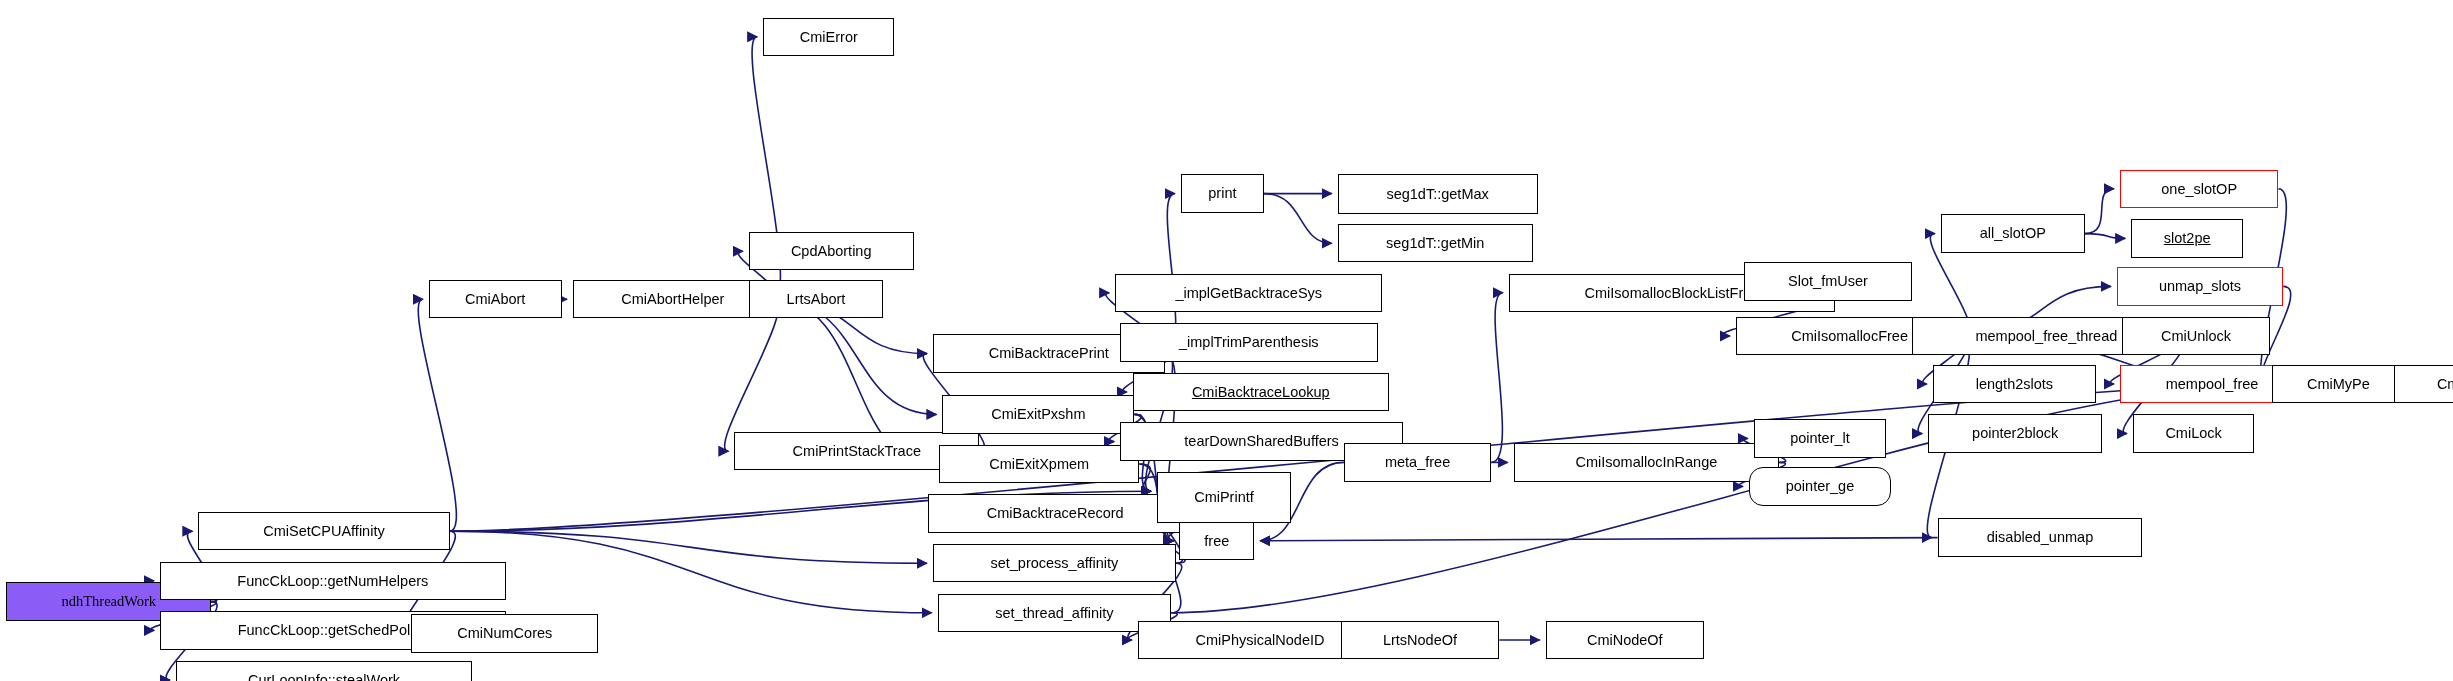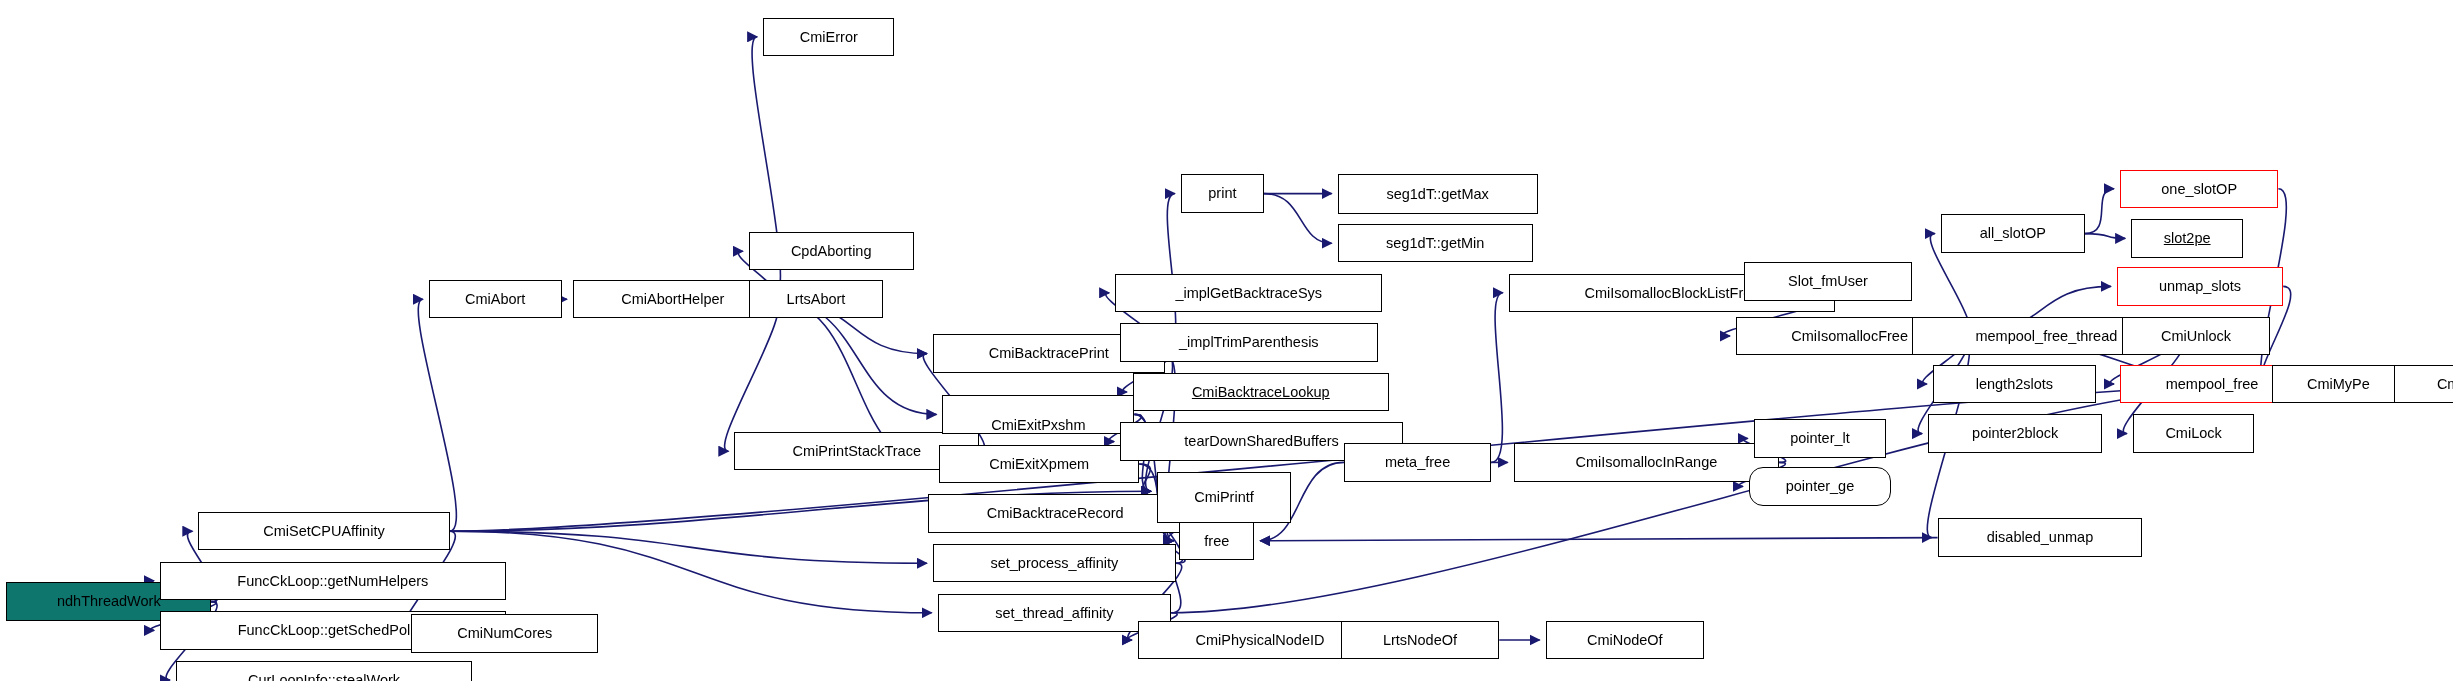--- a/index.html
+++ b/index.html
@@ -38,22 +38,23 @@
     align-items: center;
     justify-content: center;
     white-space: nowrap;
     letter-spacing: 0px;
     z-index: 5;
   }
   .node.red {
     border-color: #ff0000;
   }
   .node.gray {
-    background: #0f766e;
+    background: #8b5cf6;
     border-color: #000000;
+    font-family: Liberation Serif, serif;
   }
   .node-label {
     display: block;
     padding: 0 6px;
   }
 </style>
 </head>
 <body>
 
 <div id="graph">
@@ -164,21 +165,21 @@
       </div>
       <div class="node" style="left: 763.2px; top: 17.6px; width: 131.2px; height: 38.4px;">
         <span class="node-label">CmiError</span>
       </div>
       <div class="node" style="left: 734.4px; top: 432px; width: 244.8px; height: 38.4px;">
         <span class="node-label">CmiPrintStackTrace</span>
       </div>
       <div class="node" style="left: 932.8px; top: 334.4px; width: 232px; height: 38.4px;">
         <span class="node-label">CmiBacktracePrint</span>
       </div>
-      <div class="node" style="left: 942.4px; top: 395.2px; width: 192px; height: 38.4px; align-items: flex-end;">
+      <div class="node" style="left: 942.4px; top: 395.2px; width: 192px; height: 38.4px;">
         <span class="node-label">CmiExitPxshm</span>
       </div>
       <div class="node" style="left: 939.2px; top: 444.8px; width: 200px; height: 38.4px;">
         <span class="node-label">CmiExitXpmem</span>
       </div>
       <div class="node" style="left: 928px; top: 494.4px; width: 254.4px; height: 38.4px;">
         <span class="node-label">CmiBacktraceRecord</span>
       </div>
       <div class="node" style="left: 932.8px; top: 544px; width: 243.2px; height: 38.4px;">
         <span class="node-label">set_process_affinity</span>

